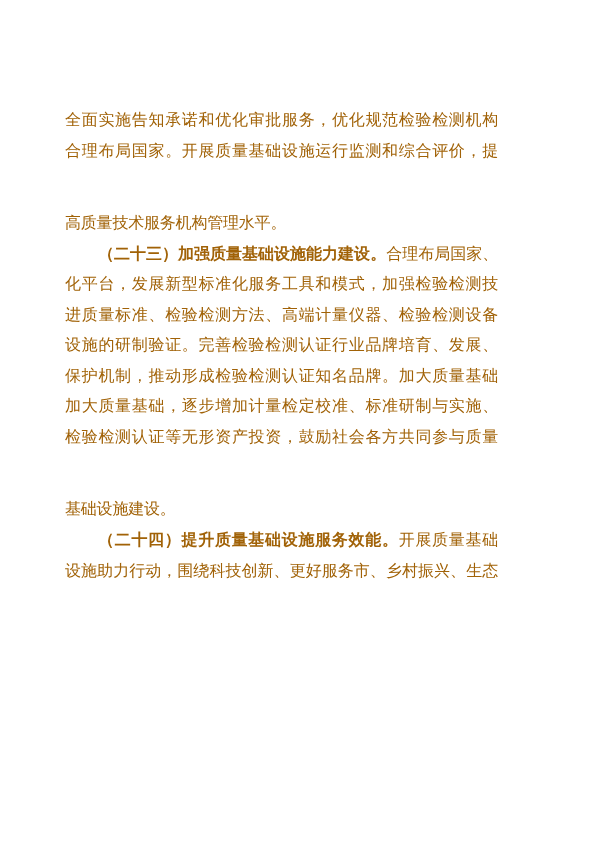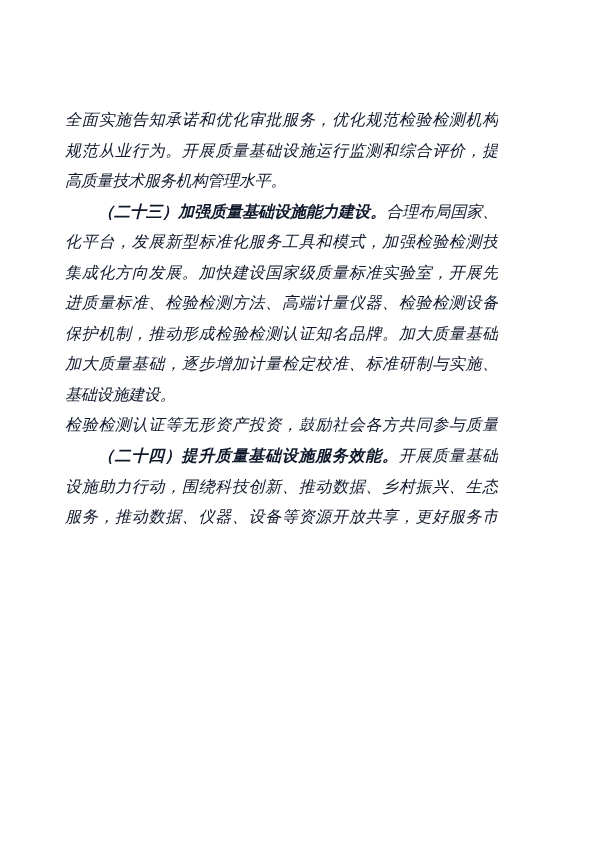--- a/index.html
+++ b/index.html
@@ -30,42 +30,42 @@
     height: 30.55px;
     line-height: 30.55px;
     overflow: hidden;
     text-align: justify;
     text-align-last: justify;
     -moz-text-align-last: justify;
     white-space: normal;
   }
   .line.end {
     text-align-last: left;
+    margin-top: 42px;
     -moz-text-align-last: left;
   }
   .line.indent {
     padding-left: 33px;
   }
   .hd {
     font-weight: bold;
   }
 </style>
 </head>
 <body>
 
 <div class="page">
-  <div class="text-block" id="doc" style="color: #0f172a; font-style: italic;">
+  <div class="text-block" id="doc" style="color: #a16207;">
       <div class="line">全面实施告知承诺和优化审批服务，优化规范检验检测机构</div>
-      <div class="line">规范从业行为。开展质量基础设施运行监测和综合评价，提</div>
+      <div class="line">合理布局国家。开展质量基础设施运行监测和综合评价，提</div>
       <div class="line end">高质量技术服务机构管理水平。</div>
       <div class="line indent"><span class="hd">（二十三）加强质量基础设施能力建设。</span>合理布局国家、</div>
       <div class="line">化平台，发展新型标准化服务工具和模式，加强检验检测技</div>
-      <div class="line">集成化方向发展。加快建设国家级质量标准实验室，开展先</div>
       <div class="line">进质量标准、检验检测方法、高端计量仪器、检验检测设备</div>
+      <div class="line">设施的研制验证。完善检验检测认证行业品牌培育、发展、</div>
       <div class="line">保护机制，推动形成检验检测认证知名品牌。加大质量基础</div>
       <div class="line">加大质量基础，逐步增加计量检定校准、标准研制与实施、</div>
+      <div class="line">检验检测认证等无形资产投资，鼓励社会各方共同参与质量</div>
       <div class="line end">基础设施建设。</div>
-      <div class="line">检验检测认证等无形资产投资，鼓励社会各方共同参与质量</div>
       <div class="line indent"><span class="hd">（二十四）提升质量基础设施服务效能。</span>开展质量基础</div>
-      <div class="line">设施助力行动，围绕科技创新、推动数据、乡村振兴、生态</div>
-      <div class="line">服务，推动数据、仪器、设备等资源开放共享，更好服务市</div>
+      <div class="line">设施助力行动，围绕科技创新、更好服务市、乡村振兴、生态</div>
     </div>
 </div>
 
 </body></html>

